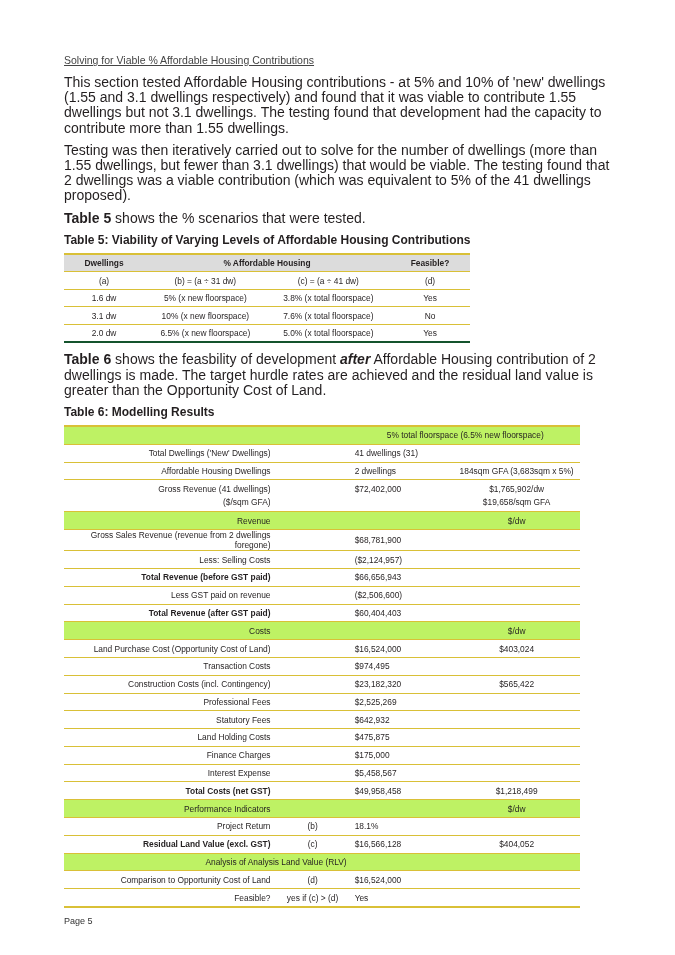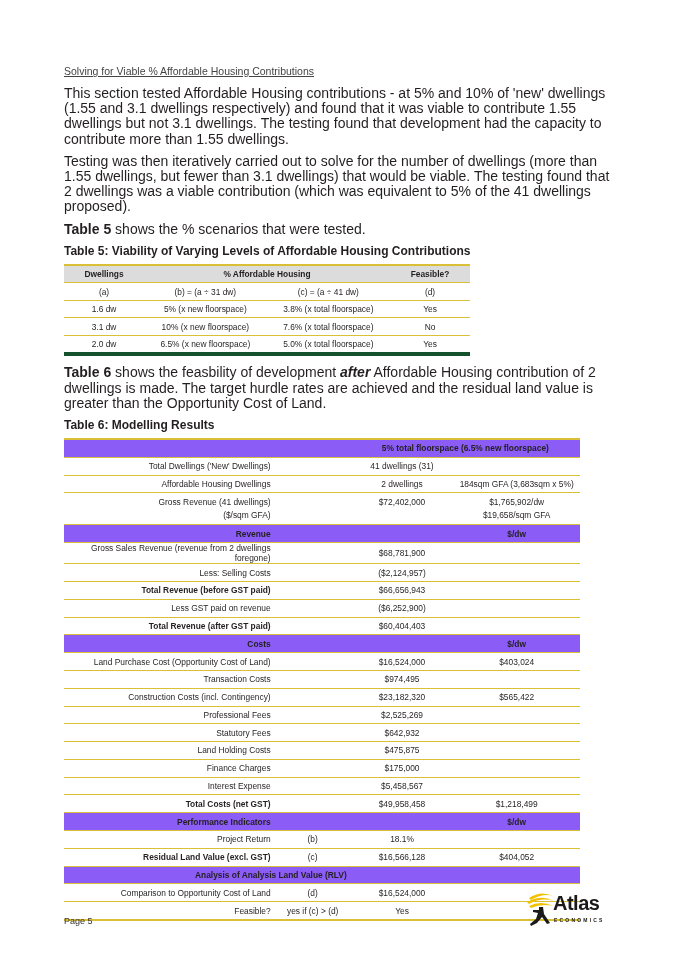--- a/index.html
+++ b/index.html
@@ -5,45 +5,45 @@
   html, body { margin: 0; padding: 0; background: #ffffff; }
   body {
     width: 675px; height: 955px; position: relative; overflow: hidden;
     font-family: "Liberation Sans", "DejaVu Sans", sans-serif;
     color: #231f20;
   }
   .page { position: absolute; left: 0; top: 0; width: 675px; height: 955px; }
   .content { position: absolute; left: 64px; top: 48px; width: 550px; }
   .section-heading {
     font-size: 10.5px; color: #444; text-decoration: underline;
-    margin: 17px 0 9px 0; font-weight: normal;
+    margin: 6px 0 9px 0; font-weight: normal;
   }
   p.body {
     font-size: 14px; line-height: 15.2px; margin: 0 0 7px 0; color: #231f20;
   }
   .table-caption { font-size: 12px; font-weight: bold; margin: 0 0 6px 0; }
   table { border-collapse: collapse; font-size: 8.4px; color: #231f20; }
   
   table.t5 { width: 406px; margin-bottom: 9px; }
   table.t5 th, table.t5 td {
     border-bottom: 1.5px solid #d9c037; height: 16.5px; padding: 0 4px; text-align: center;
   }
   table.t5 thead tr:first-child th { border-top: 2px solid #d9c037; background: #dcdcdc; font-weight: bold; }
-  table.t5 tbody tr:last-child td { border-bottom: 4px solid #14532d; }
+  table.t5 tbody tr:last-child td { border-bottom: 2px solid #14532d; }
   
   table.t6 { width: 516px; }
   table.t6 td {
     border-bottom: 1.5px solid #d9c037; height: 16.8px; padding: 0 4px; vertical-align: middle;
   }
   table.t6 tr.first td { border-top: 2px solid #d9c037; }
-  table.t6 tr.shade td { background: #8b5cf6; font-weight: bold; }
+  table.t6 tr.shade td { background: #bef264; font-weight: normal; }
   table.t6 tr.bold td.lbl { font-weight: bold; }
   table.t6 td.lbl { width: 220px; text-align: right; }
   table.t6 td.ref { width: 70px; text-align: center; }
-  table.t6 td.val { width: 100px; text-align: center; }
+  table.t6 td.val { width: 100px; }
   table.t6 td.per { width: 126px; text-align: center; }
   table.t6 tr.tall td { height: 28px; }
   table.t6 tr.tall td.lbl, table.t6 tr.tall td.val, table.t6 tr.tall td.per { vertical-align: top; padding-top: 3px; line-height: 13px; }
   table.t6 tr.last td { border-bottom: 2px solid #d9c037; }
   .footer-page { position: absolute; left: 64px; top: 916px; font-size: 9px; color: #333; }
   .logo { position: absolute; left: 523px; top: 890px; width: 95px; height: 40px; }
   .logo-word { position: absolute; left: 30px; top: 2px; font-size: 20px; font-weight: bold; color: #1a1a1a; letter-spacing: -0.5px; }
   .logo-sub { position: absolute; left: 31px; top: 27px; font-size: 5px; letter-spacing: 2.2px; color: #1a1a1a; font-weight: bold; }
 </style>
 </head>
@@ -152,21 +152,21 @@
       </tr>
       <tr class="bold">
         <td class="lbl">Total Revenue (before GST paid)</td>
             <td class="ref"></td>
         <td class="val">$66,656,943</td>
             <td class="per"></td>
       </tr>
       <tr>
         <td class="lbl">Less GST paid on revenue</td>
             <td class="ref"></td>
-        <td class="val">($6,252,900)</td>
+        <td class="val">($2,506,600)</td>
             <td class="per"></td>
       </tr>
       <tr class="bold">
         <td class="lbl">Total Revenue (after GST paid)</td>
             <td class="ref"></td>
         <td class="val">$60,404,403</td>
             <td class="per"></td>
       </tr>
 
       <tr class="shade">
@@ -265,23 +265,13 @@
         <td class="ref" style="white-space:nowrap">yes if (c) &gt; (d)</td>
         <td class="val">Yes</td>
         <td class="per"></td>
       </tr>
     </tbody>
       </table>
   </div>
 
   <div class="footer-page">Page 5</div>
 
-  <div class="logo">
-    <svg width="34" height="40" viewBox="0 0 34 40" style="position:absolute;left:0;top:0">
-      <path d="M6 8 Q18 0 30 6 Q20 3 8 10 Z" fill="#f2c100"></path>
-      <path d="M4 12 Q18 4 31 11 Q19 7 6 14 Z" fill="#f2c100"></path>
-      <path d="M6 16 Q18 10 30 16 Q19 13 8 18 Z" fill="#f2c100"></path>
-      <path d="M16 17 L20 17 L21 24 L27 33 L24 34 L19 27 L14 33 L8 36 L7 34 L13 29 L15 23 L10 22 L10 20 L16 20 Z" fill="#1a1a1a"></path>
-    </svg>
-    <div class="logo-word">Atlas</div>
-    <div class="logo-sub">ECONOMICS</div>
-  </div>
 </div>
 
 </body></html>

